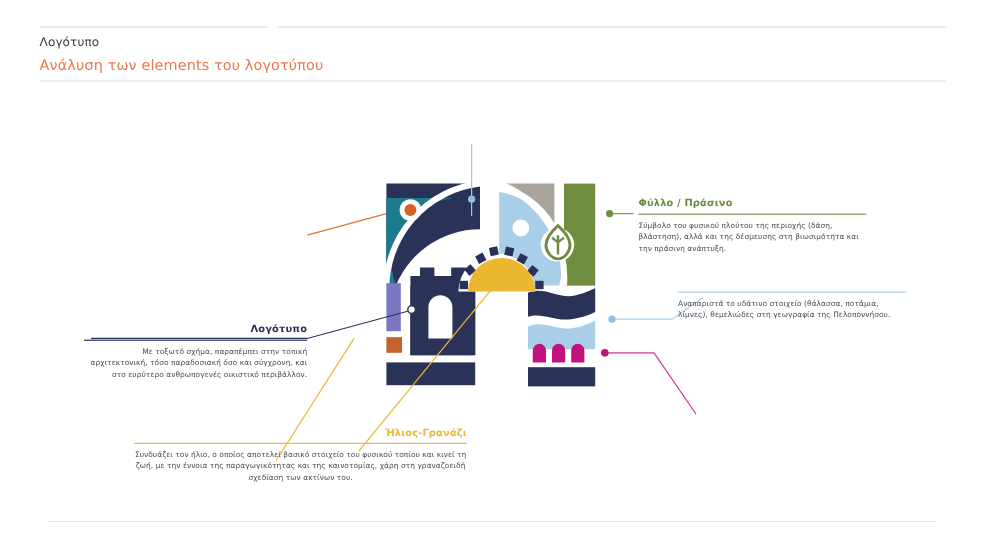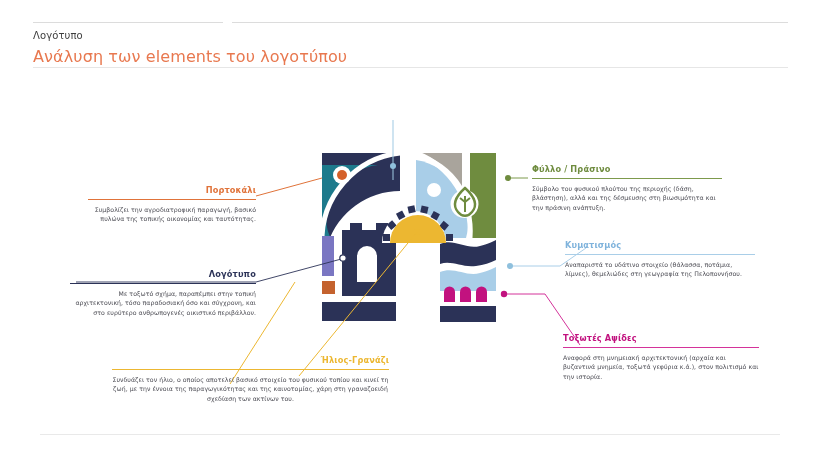--- a/index.html
+++ b/index.html
@@ -18,21 +18,21 @@
   #hdr-rule-right{left:232px;top:22px;width:556px;}
   #hdr-rule-under{left:33px;top:67px;width:755px;height:1px;background:#e6e6e6;}
   #footer-rule{left:40px;top:434px;width:740px;height:1px;background:#e9e9e9;}
 
   .hdr-title{
     position:absolute;left:33px;top:30px;
     font-size:10px;color:#3d3d3d;letter-spacing:.1px;
   }
   .hdr-sub{
     position:absolute;left:33px;top:47px;
-    font-size:16px;color:#e8784f;letter-spacing:.1px;
+    font-size:12px;color:#e8784f;letter-spacing:.1px;
   }
 
   
   .callout{position:absolute;}
   .callout .c-title{
     font-size:8.2px;font-weight:bold;letter-spacing:.15px;
     white-space:nowrap;line-height:11px;
   }
   .callout .c-rule{height:1px;width:100%;}
   .callout .c-body{
@@ -172,50 +172,39 @@
     <circle cx="508" cy="178" r="3" fill="#6f8c3f"></circle>
 
     <path d="M510 266 L560 266 L586 248" stroke="#a9cee8" stroke-width="1" fill="none"></path>
     <circle cx="510" cy="266" r="3" fill="#8fc0dd"></circle>
 
     <path d="M505 294 L545 294 L580 345" stroke="#d4339a" stroke-width="1" fill="none"></path>
     <circle cx="504" cy="294" r="3.2" fill="#c2127f"></circle>
   </svg>
 
 
-  <div class="callout left" id="co-orange">
-    <div class="c-title">Πορτοκάλι</div>
-    <div class="c-rule"></div>
-    <div class="c-body">Συμβολίζει την αγροδιατροφική παραγωγή, βασικό πυλώνα της τοπικής οικονομίας και ταυτότητας.</div>
-  </div>
 
   <div class="callout left" id="co-window">
     <div class="c-title">Λογότυπο</div>
     <div class="c-rule"></div>
     <div class="c-body">Με τοξωτό σχήμα, παραπέμπει στην τοπική αρχιτεκτονική, τόσο παραδοσιακή όσο και σύγχρονη, και στο ευρύτερο ανθρωπογενές οικιστικό περιβάλλον.</div>
   </div>
 
   <div class="callout center-b" id="co-sun">
     <div class="c-title">Ήλιος-Γρανάζι</div>
     <div class="c-rule"></div>
     <div class="c-body">Συνδυάζει τον ήλιο, ο οποίος αποτελεί βασικό στοιχείο του φυσικού τοπίου και κινεί τη ζωή, με την έννοια της παραγωγικότητας και της καινοτομίας, χάρη στη γραναζοειδή σχεδίαση των ακτίνων του.</div>
   </div>
 
   <div class="callout right" id="co-leaf">
     <div class="c-title">Φύλλο / Πράσινο</div>
     <div class="c-rule"></div>
     <div class="c-body">Σύμβολο του φυσικού πλούτου της περιοχής (δάση, βλάστηση), αλλά και της δέσμευσης στη βιωσιμότητα και την πράσινη ανάπτυξη.</div>
   </div>
 
   <div class="callout right" id="co-wave">
-    <div class="c-title">Κυματισμός</div>
     <div class="c-rule"></div>
     <div class="c-body">Αναπαριστά το υδάτινο στοιχείο (θάλασσα, ποτάμια, λίμνες), θεμελιώδες στη γεωγραφία της Πελοποννήσου.</div>
   </div>
 
-  <div class="callout right" id="co-arch">
-    <div class="c-title">Τοξωτές Αψίδες</div>
-    <div class="c-rule"></div>
-    <div class="c-body">Αναφορά στη μνημειακή αρχιτεκτονική (αρχαία και βυζαντινά μνημεία, τοξωτά γεφύρια κ.ά.), στον πολιτισμό και την ιστορία.</div>
-  </div>
 
   <div class="hdr-rule" id="footer-rule"></div>
 </div>
 
 </body></html>

